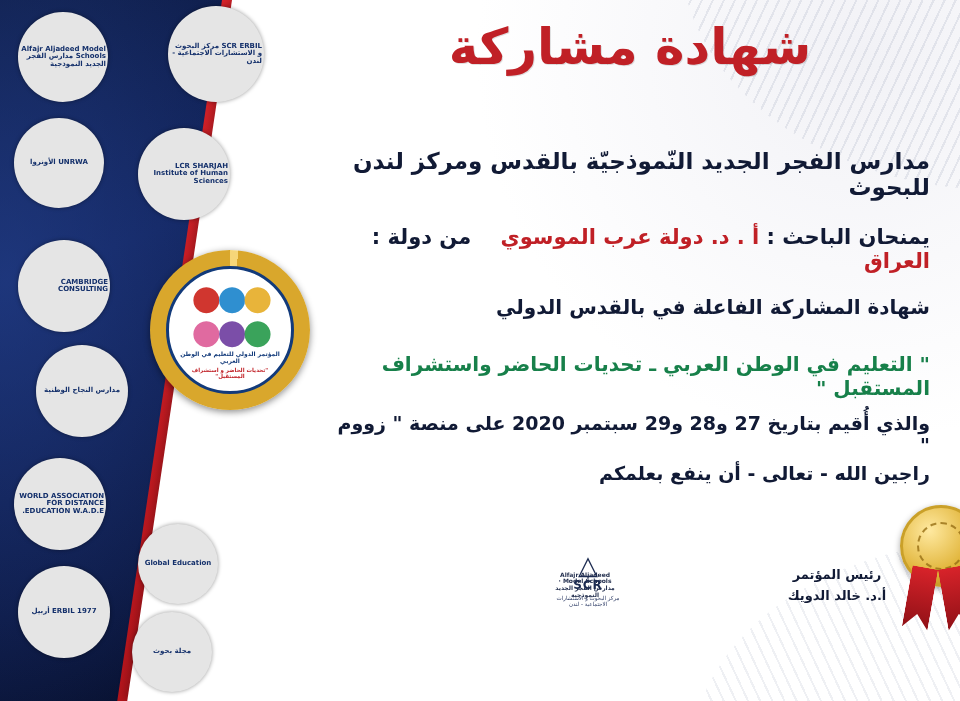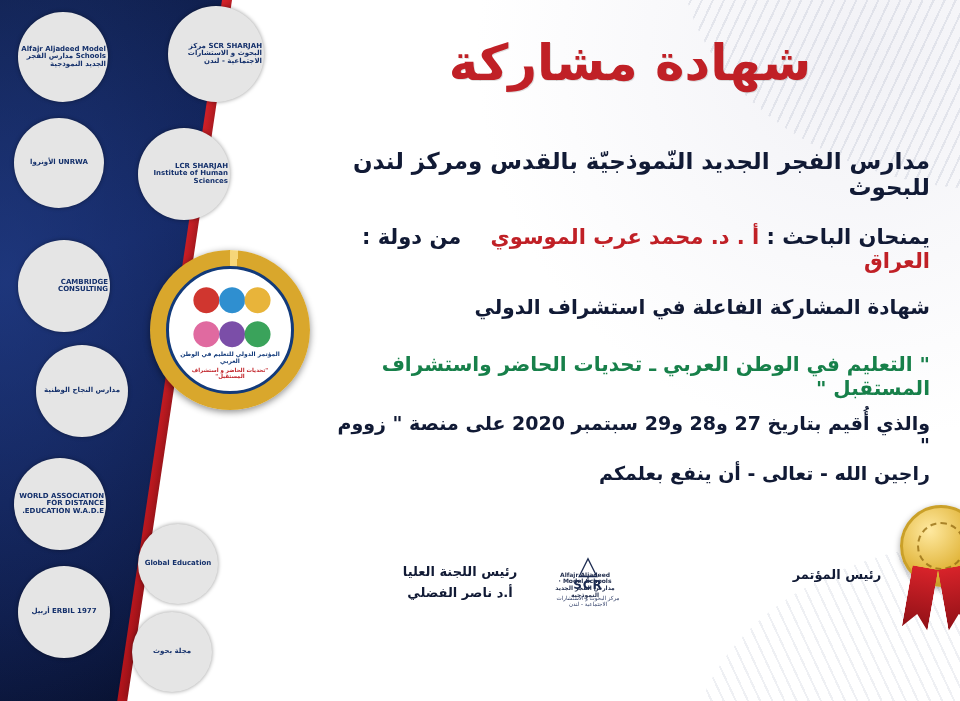--- a/index.html
+++ b/index.html
@@ -107,21 +107,21 @@
     right: -30px; bottom: -60px;
     width: 300px; height: 220px;
     border-radius: 100% 0 0 0;
     background:
       repeating-linear-gradient(65deg, rgba(140,150,175,0.14) 0 2px, rgba(255,255,255,0) 2px 11px);
     pointer-events: none;
   }
 
   .title {
     position: absolute;
-    top: 34px;
+    top: 18px;
     right: 70px;
     width: 520px;
     text-align: center;
     font-family: "DejaVu Sans", sans-serif;
     font-size: 50px;
     font-weight: bold;
     color: #c02026;
     letter-spacing: 0px;
     text-shadow: 1px 1px 0 rgba(0,0,0,0.12);
   }
@@ -253,21 +253,21 @@
   <div class="left-band"></div>
   <div class="diag-red"></div>
   <div class="diag-gold"></div>
   <div class="diag-white"></div>
 
   <div class="logos">
     <div class="logo" style="left:18px;  top:12px;  width:90px;  height:90px;">
         <span class="lg-txt">Alfajr Aljadeed Model Schools مدارس الفجر الجديد النموذجية</span>
       </div>
     <div class="logo" style="left:168px; top:6px;   width:96px;  height:96px;">
-        <span class="lg-txt">SCR SHARJAH مركز البحوث و الاستشارات الاجتماعية - لندن</span>
+        <span class="lg-txt">SCR ERBIL مركز البحوث و الاستشارات الاجتماعية - لندن</span>
       </div>
     <div class="logo" style="left:14px;  top:118px; width:90px;  height:90px;">
         <span class="lg-txt">UNRWA الأونروا</span>
       </div>
     <div class="logo" style="left:138px; top:128px; width:92px;  height:92px;">
         <span class="lg-txt">LCR SHARJAH Institute of Human Sciences</span>
       </div>
     <div class="logo" style="left:18px;  top:240px; width:92px;  height:92px;">
         <span class="lg-txt">CAMBRIDGE CONSULTING</span>
       </div>
@@ -291,48 +291,45 @@
   <div class="content">
     <div class="corner-swirl"></div>
     <div class="corner-swirl2"></div>
 
     <div class="title">شهادة مشاركة</div>
 
     <div class="line l-school">مدارس الفجر الجديد النّموذجيّة بالقدس ومركز لندن للبحوث</div>
 
     <div class="line l-grant">
       <span class="dark">يمنحان الباحث :</span>
-      <span>أ . د. محمد عرب الموسوي</span>
+      <span>أ . د. دولة عرب الموسوي</span>
       &nbsp;&nbsp;
       <span class="dark">من دولة :</span>
       <span>العراق</span>
     </div>
 
-    <div class="line l-part">شهادة المشاركة الفاعلة في استشراف الدولي</div>
+    <div class="line l-part">شهادة المشاركة الفاعلة في بالقدس الدولي</div>
     <div class="line l-theme">" التعليم في الوطن العربي ـ تحديات الحاضر واستشراف المستقبل "</div>
     <div class="line l-date">والذي أُقيم  بتاريخ  27 و28 و29 سبتمبر 2020 على منصة " زووم "</div>
     <div class="line l-pray">راجين الله - تعالى - أن ينفع بعلمكم</div>
 
     <div class="medal">
       <div class="disc"></div>
       <div class="rib-l"></div>
       <div class="rib-r"></div>
     </div>
 
     <div class="sig sig-right">
       <div>رئيس المؤتمر</div>
+      <div>أ.د. خالد الدويك</div>
     </div>
     <div class="sig-logo l">
         <span>Alfajr Aljadeed Model Schools · مدارس الفجر الجديد النموذجية</span>
       </div>
 
-    <div class="sig sig-left">
-      <div>رئيس اللجنة العليا</div>
-      <div>أ.د ناصر الفضلي</div>
-    </div>
 
     <div class="scr-mark">
       <div class="dome">△</div>
       <div class="scr">SCR</div>
       <div class="cap">مركز البحوث و الاستشارات الاجتماعية - لندن</div>
     </div>
   </div>
 
   <div class="seal">
     <div class="burst"></div>

